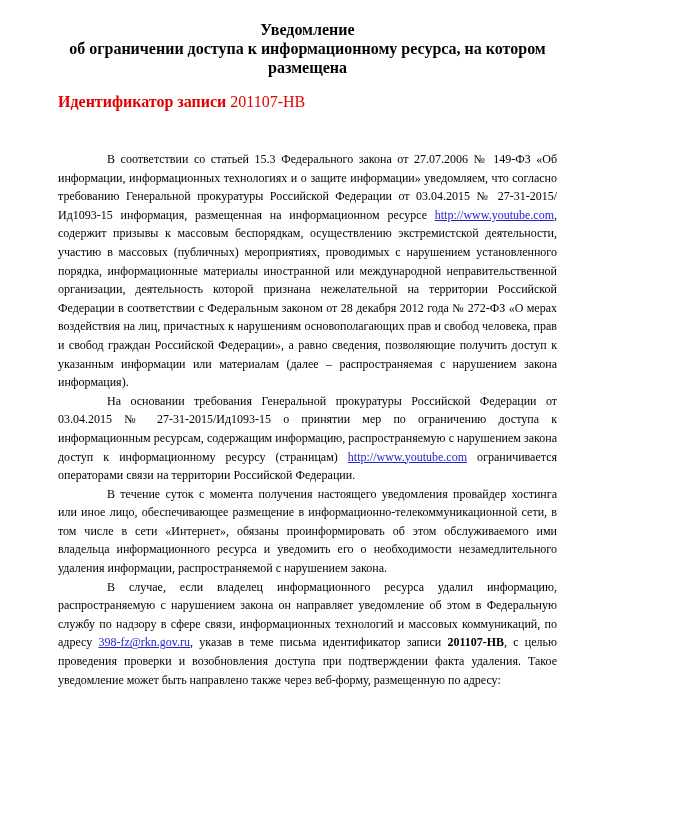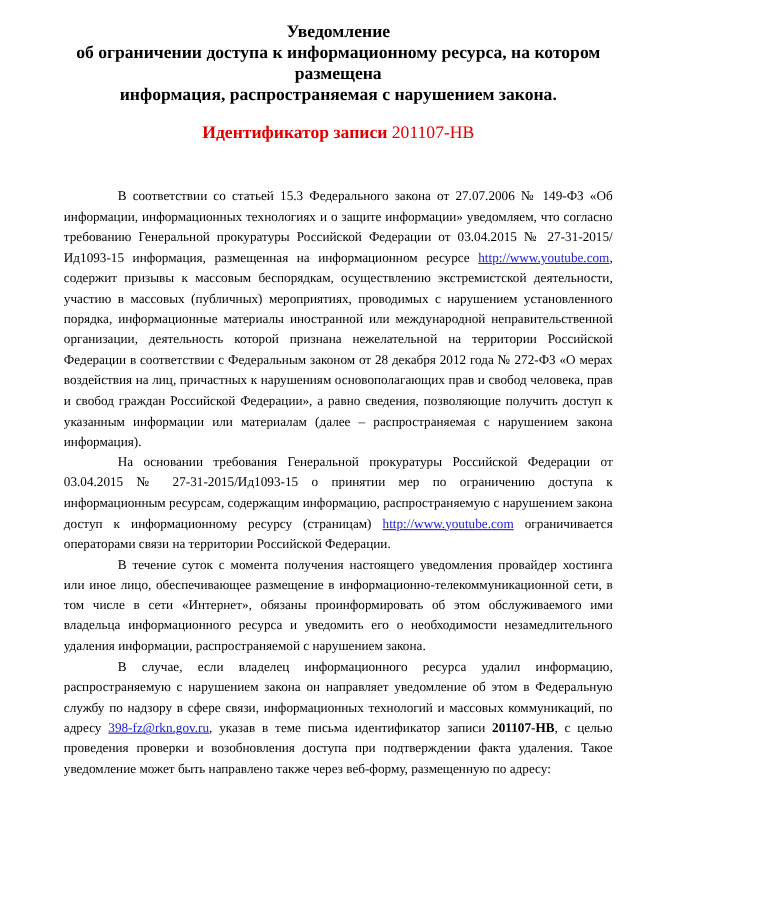--- a/index.html
+++ b/index.html
@@ -22,21 +22,21 @@
     padding:20px 45px 0 58px;
   }
   .title{
     text-align:center;
     font-weight:bold;
     font-size:16px;
     line-height:19px;
   }
   .identifier{
     margin-top:15px;
-    text-align:center;
+    text-align:left;
     font-size:16px;
     line-height:19px;
     color:var(--accent-red);
   }
   .identifier b{font-weight:bold;}
   .body{
     margin-top:39px;
     font-size:12px;
     line-height:18.6px;
     text-align:justify;
@@ -55,21 +55,20 @@
   }
 </style>
 </head>
 <body>
 
 <div class="page">
 
   <div class="title">
     <div>Уведомление</div>
     <div>об ограничении доступа к информационному ресурса, на котором размещена</div>
-    <div>информация, распространяемая с нарушением закона.</div>
   </div>
 
   <div class="identifier"><b>Идентификатор записи</b> <span>201107-НВ</span></div>
 
   <div class="body">
 
     <p><span>В соответствии со статьей 15.3 Федерального закона от 27.07.2006 № 149-ФЗ «Об информации, информационных технологиях и о защите информации» уведомляем, что согласно требованию Генеральной прокуратуры Российской Федерации от 03.04.2015 № 27-31-2015/Ид1093-15 информация, размещенная на информационном ресурсе </span><a class="link">http://www.youtube.com</a><span>, содержит призывы к массовым беспорядкам, осуществлению экстремистской деятельности, участию в массовых (публичных) мероприятиях, проводимых с нарушением установленного порядка, информационные материалы иностранной или международной неправительственной организации, деятельность которой признана нежелательной на территории Российской Федерации в соответствии с Федеральным законом от 28 декабря 2012 года № 272-ФЗ «О мерах воздействия на лиц, причастных к нарушениям основополагающих прав и свобод человека, прав и свобод граждан Российской Федерации», а равно сведения, позволяющие получить доступ к указанным информации или материалам (далее – распространяемая с нарушением закона информация).</span></p>
 
     <p><span>На основании требования Генеральной прокуратуры Российской Федерации от 03.04.2015 № 27-31-2015/Ид1093-15 о принятии мер по ограничению доступа к информационным ресурсам, содержащим информацию, распространяемую с нарушением закона доступ к информационному ресурсу (страницам) </span><a class="link">http://www.youtube.com</a><span> ограничивается операторами связи на территории Российской Федерации.</span></p>
 

